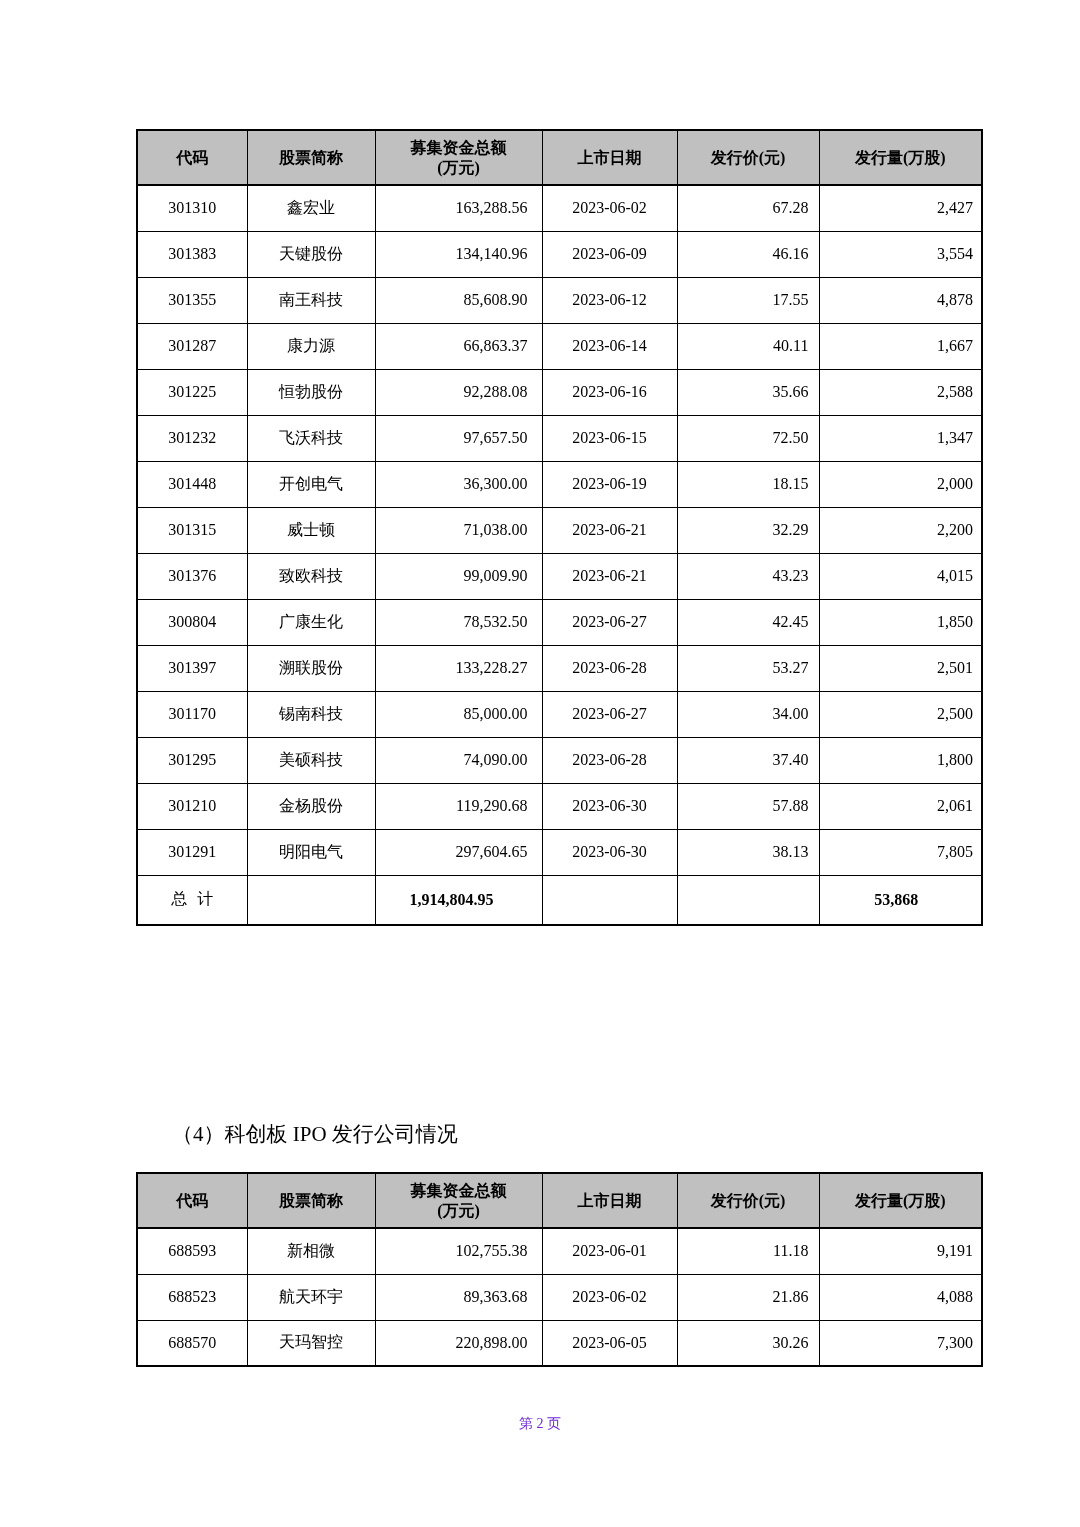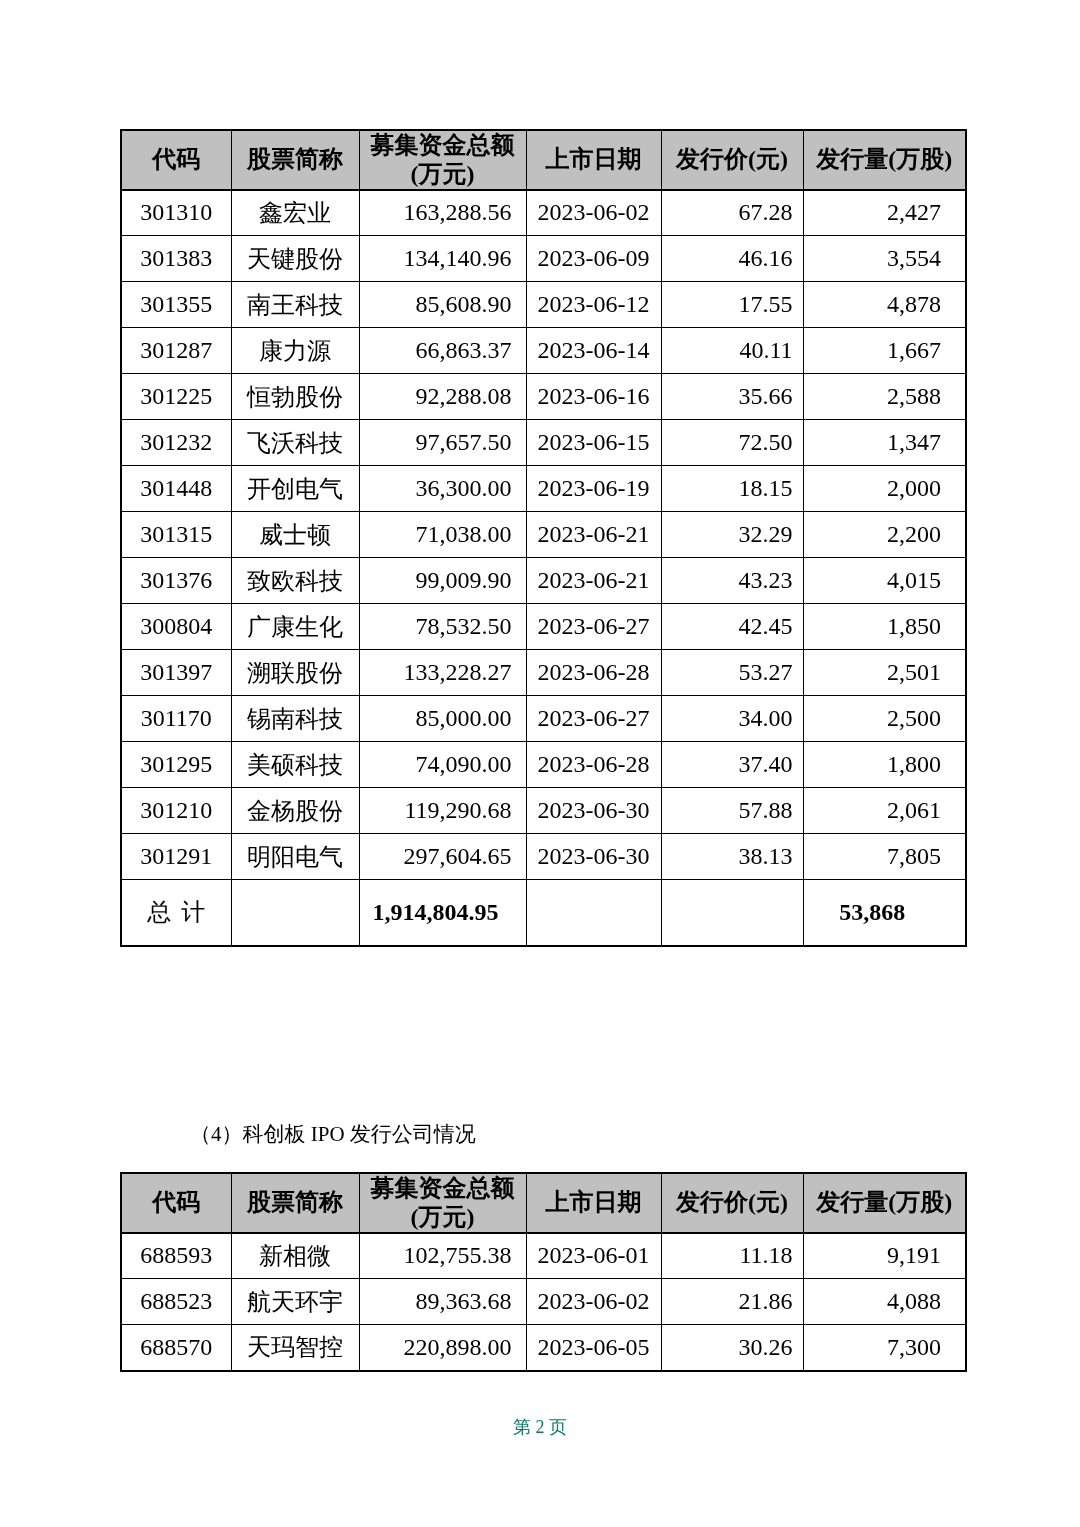--- a/index.html
+++ b/index.html
@@ -9,25 +9,25 @@
     width: 1080px; height: 1527px;
     font-family: "Liberation Serif", "DejaVu Serif", serif;
     color: #000;
     position: relative;
     overflow: hidden;
   }
   .page { position: absolute; inset: 0; width: 1080px; height: 1527px; background: #fff; }
 
   table.ipo-table {
     position: absolute;
-    left: 120px;
+    left: 136px;
     width: 845px;
     border-collapse: collapse;
     table-layout: fixed;
-    font-size: 24px;
+    font-size: 16px;
     border: 2.5px solid var(--border-color);
   }
   .t1 { top: 129px; }
   .t2 { top: 1172px; }
 
   .ipo-table th, .ipo-table td {
     border: 1px solid var(--border-color);
     border-left-width: 1.5px;
     border-right-width: 1.5px;
     overflow: hidden;
@@ -36,46 +36,45 @@
   }
   .ipo-table thead th {
     background: var(--header-bg);
     font-weight: bold;
     text-align: center;
     height: 55px;
     line-height: 1.2;
     border-bottom-width: 2px;
   }
   .ipo-table tbody td { height: 46px; }
-  .ipo-table tfoot td { height: 66px; text-align: center; }
+  .ipo-table tfoot td { height: 50px; text-align: center; }
 
   td.center, th.center { text-align: center; }
   td.num   { text-align: right; padding-right: 14px; }
   td.price { padding-right: 10px; }
-  td.vol   { padding-right: 24px; }
+  td.vol   { padding-right: 8px; }
   .bold    { font-weight: bold; }
   .spread  { letter-spacing: 10px; text-indent: 10px; }
 
   .section-heading {
     position: absolute;
     top: 1122px;
     left: 172px;
     font-size: 21px;
     line-height: 1.2;
     color: #000;
-    margin-left: 18px;
   }
   .page-footer {
     position: absolute;
     top: 1415px;
     left: 0;
     width: 1080px;
     text-align: center;
-    font-size: 18px;
-    color: #0f766e;
+    font-size: 14px;
+    color: #6d28d9;
   }
 </style>
 </head>
 <body>
 
 <div class="page">
 
   <table class="ipo-table t1">
     <colgroup>
       <col style="width:110px">

